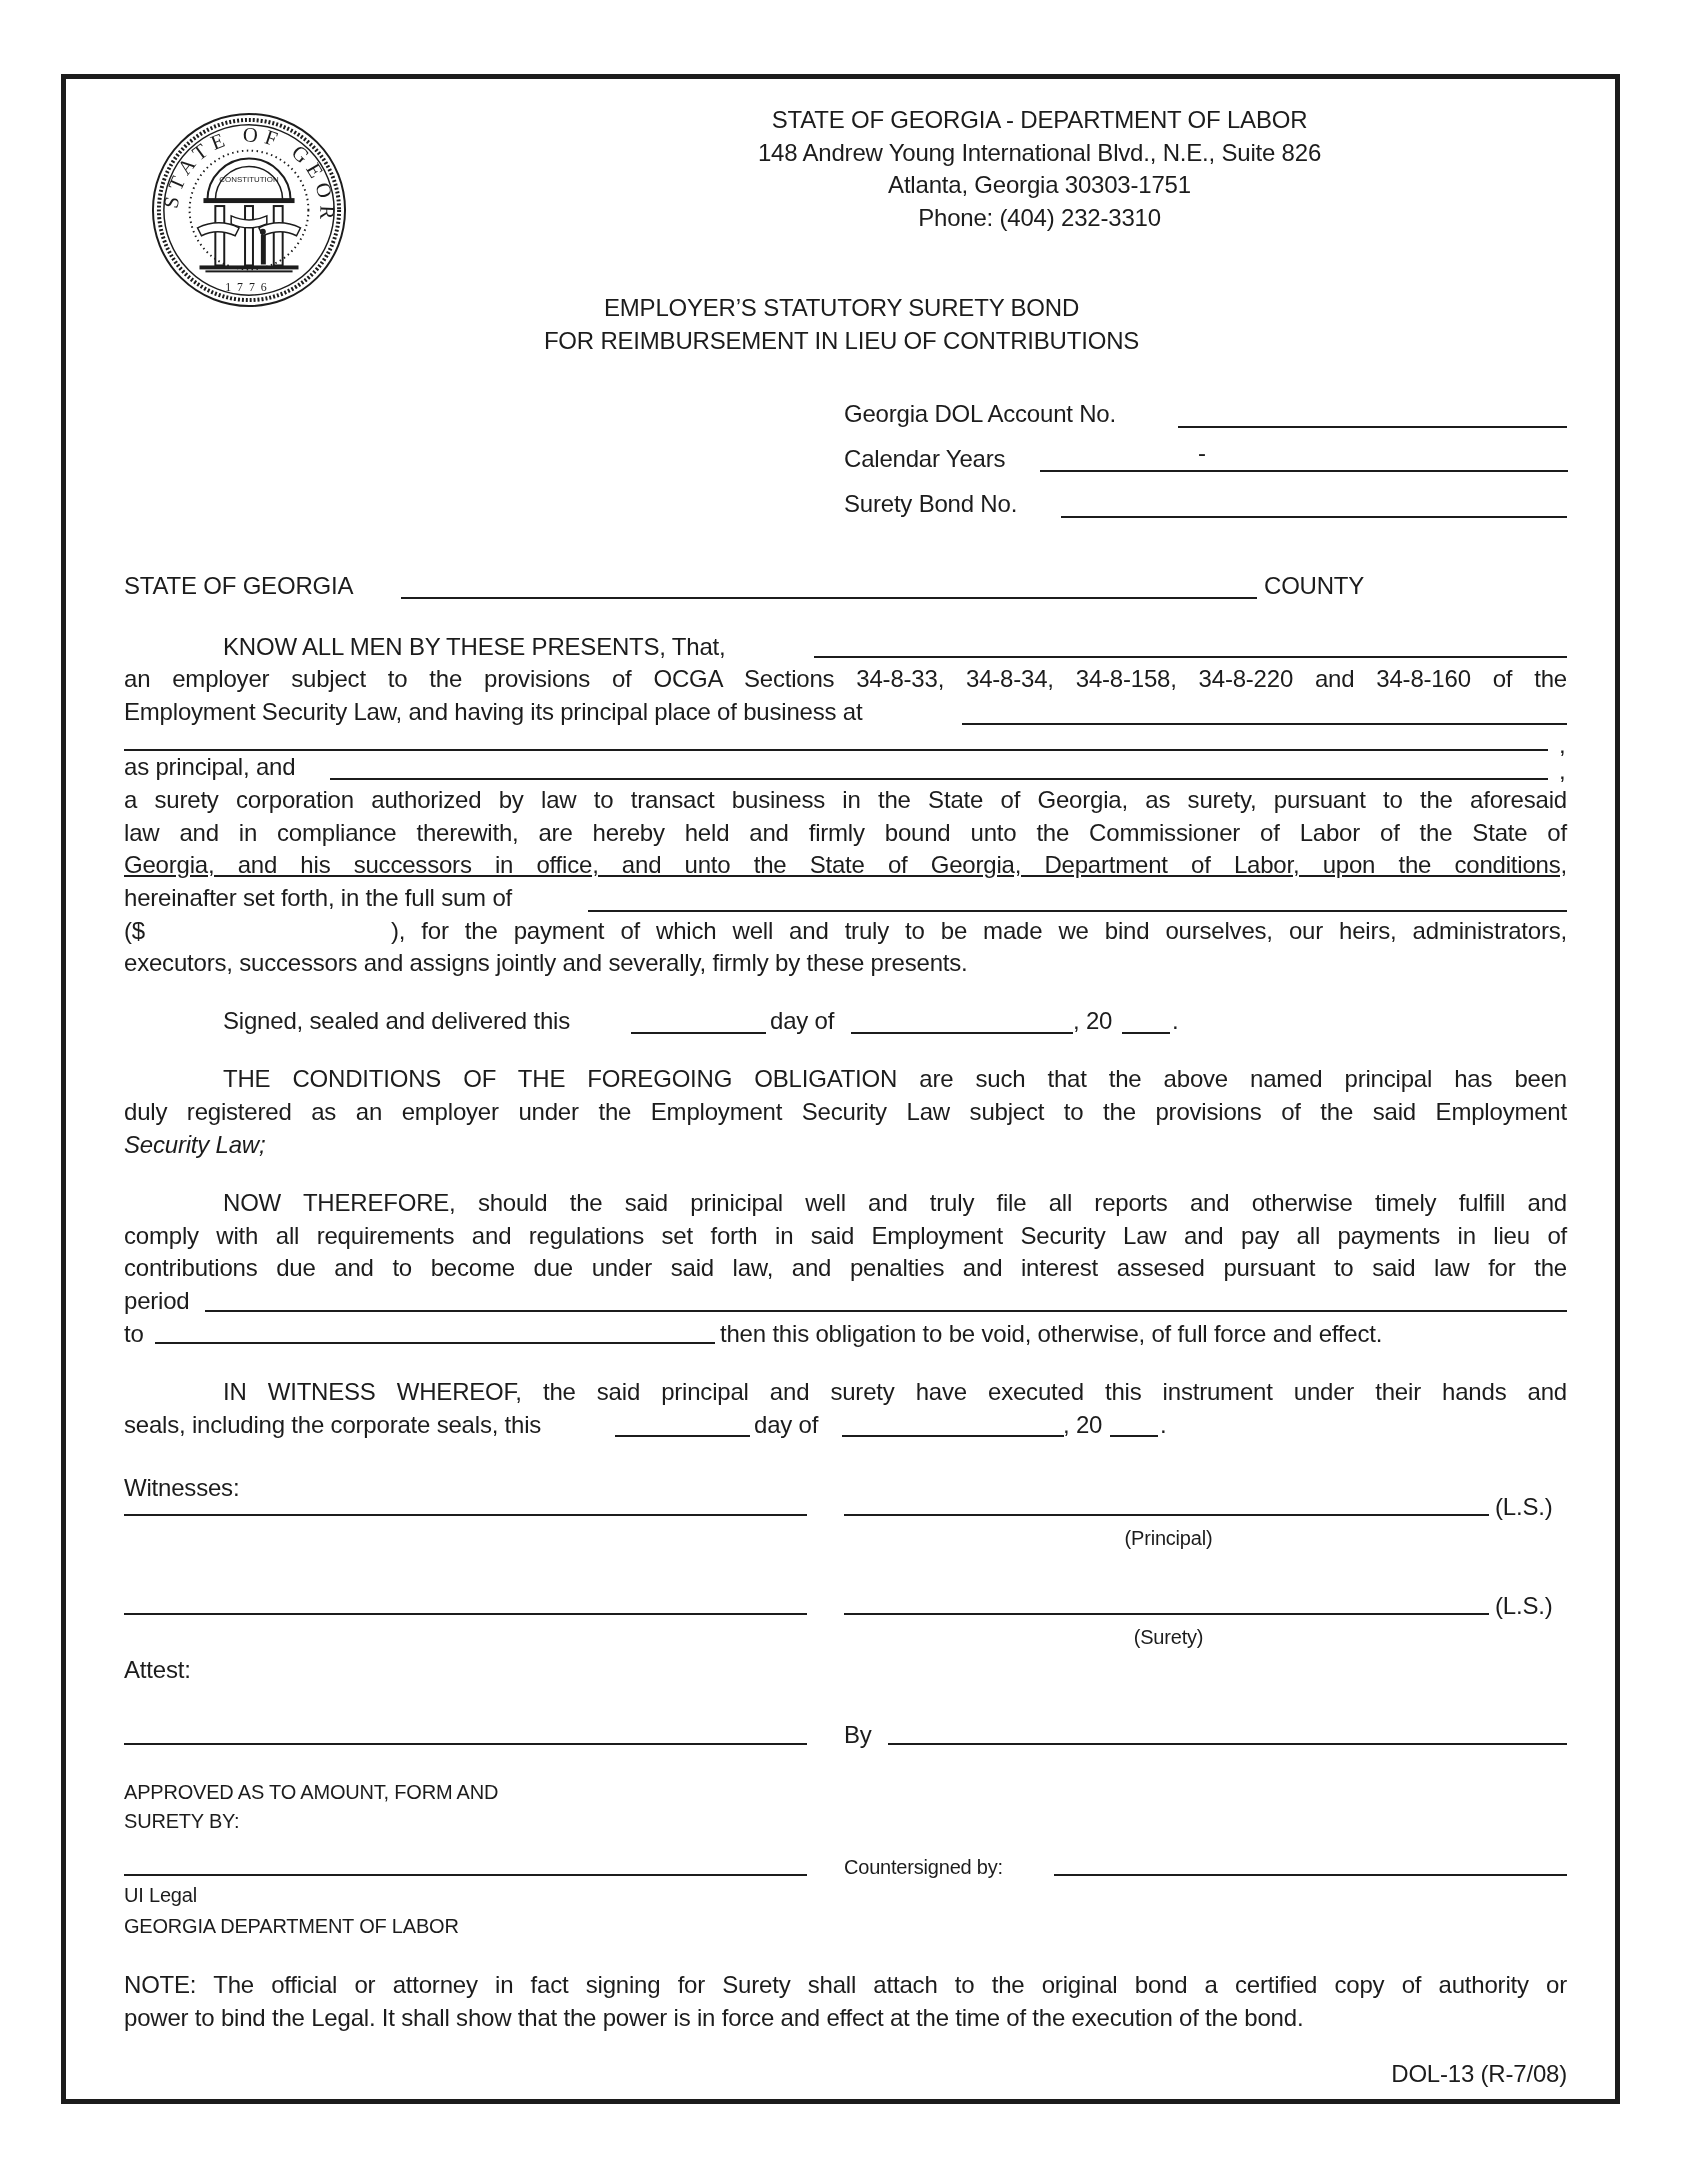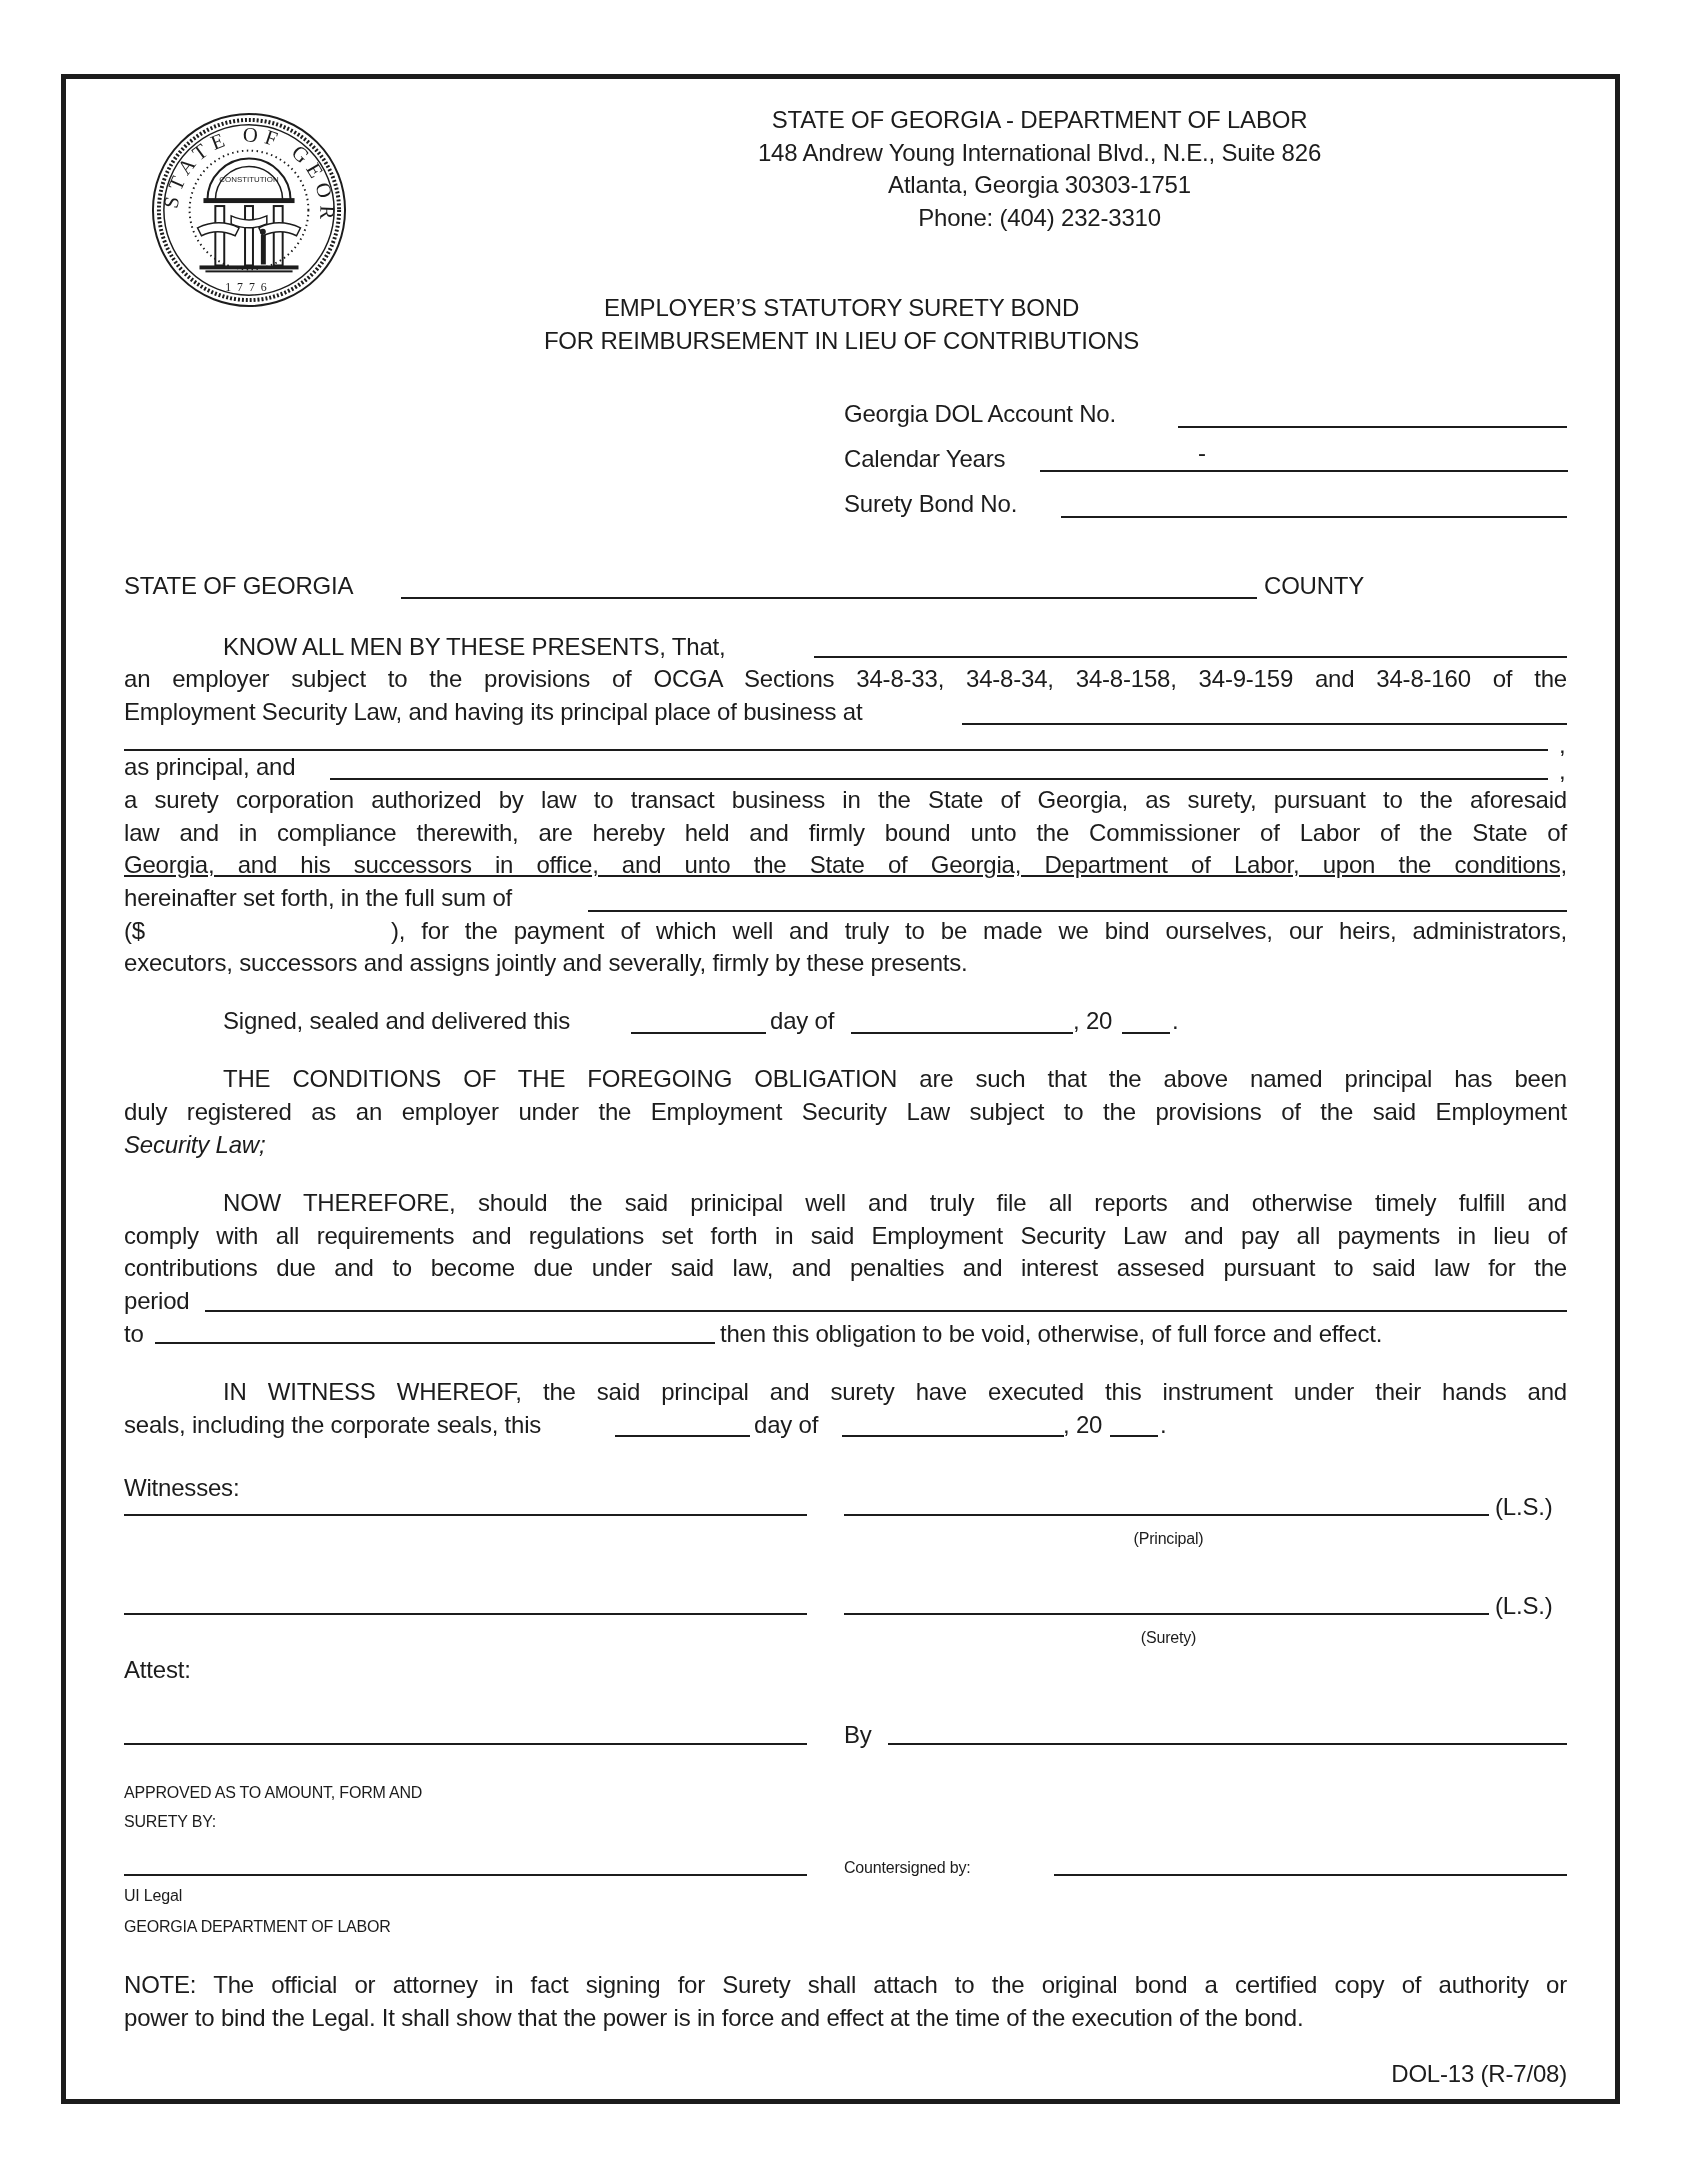--- a/index.html
+++ b/index.html
@@ -10,21 +10,21 @@
   .frame {
     position: absolute; left: 61px; top: 74px; width: 1549px; height: 2020px;
     border: 5px solid #1c1c1c; box-sizing: content-box;
   }
   .abs { position: absolute; }
   .txt { font-size: 24px; line-height: 33px; white-space: nowrap; letter-spacing: -0.2px; }
   .center { text-align: center; }
   .line { position: absolute; border-bottom: 2.5px solid #1c1c1c; height: 0; }
   .just { text-align: justify; text-align-last: justify; white-space: normal; }
   .seal { position: absolute; left: 150px; top: 111px; width: 198px; height: 198px; }
-  .small { font-size: 16px; }
+  .small { font-size: 20px; }
 </style>
 </head>
 <body>
 
 <div class="frame"></div>
 
 <div class="seal">
   <svg width="198" height="198" viewBox="0 0 200 200">
     <circle cx="100" cy="100" r="97" fill="none" stroke="#1c1c1c" stroke-width="2"></circle>
     <circle cx="100" cy="100" r="91" fill="none" stroke="#1c1c1c" stroke-width="4" stroke-dasharray="2 2"></circle>
@@ -76,21 +76,21 @@
 <div class="abs txt" style="left:844px; top:487px;">Surety Bond No.</div>
 <div class="line" style="left:1061px; top:516px; width:506px;"></div>
 
 <div class="abs txt" style="left:124px; top:569px;">STATE OF GEORGIA</div>
 <div class="line" style="left:401px; top:597px; width:856px;"></div>
 <div class="abs txt" style="left:1264px; top:569px;">COUNTY</div>
 
 <div class="abs txt" style="left:223px; top:630px;">KNOW ALL MEN BY THESE PRESENTS, That,</div>
 <div class="line" style="left:814px; top:656px; width:753px;"></div>
 
-<div class="abs txt just" style="left:124px; top:662px; width:1443px;">an employer subject to the provisions of OCGA Sections 34-8-33, 34-8-34, 34-8-158, 34-9-159 and 34-8-160 of the</div>
+<div class="abs txt just" style="left:124px; top:662px; width:1443px;">an employer subject to the provisions of OCGA Sections 34-8-33, 34-8-34, 34-8-158, 34-8-220 and 34-8-160 of the</div>
 <div class="abs txt" style="left:124px; top:695px;">Employment Security Law, and having its principal place of business at</div>
 <div class="line" style="left:962px; top:723px; width:605px;"></div>
 
 <div class="line" style="left:124px; top:749px; width:1424px;"></div>
 <div class="abs txt" style="left:1559px; top:728px;">,</div>
 
 <div class="abs txt" style="left:124px; top:750px;">as principal, and</div>
 <div class="line" style="left:330px; top:778px; width:1218px;"></div>
 <div class="abs txt" style="left:1559px; top:754px;">,</div>
 

